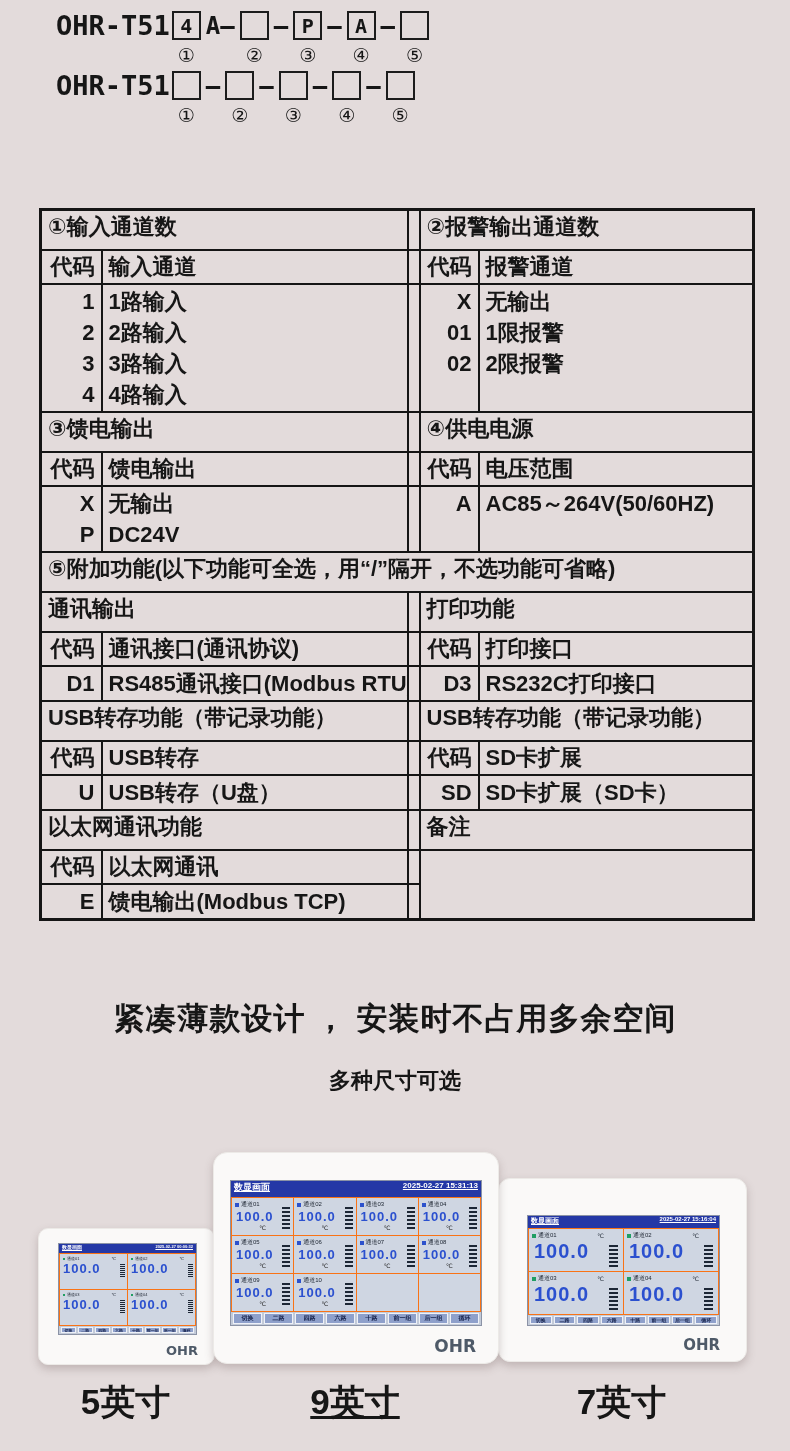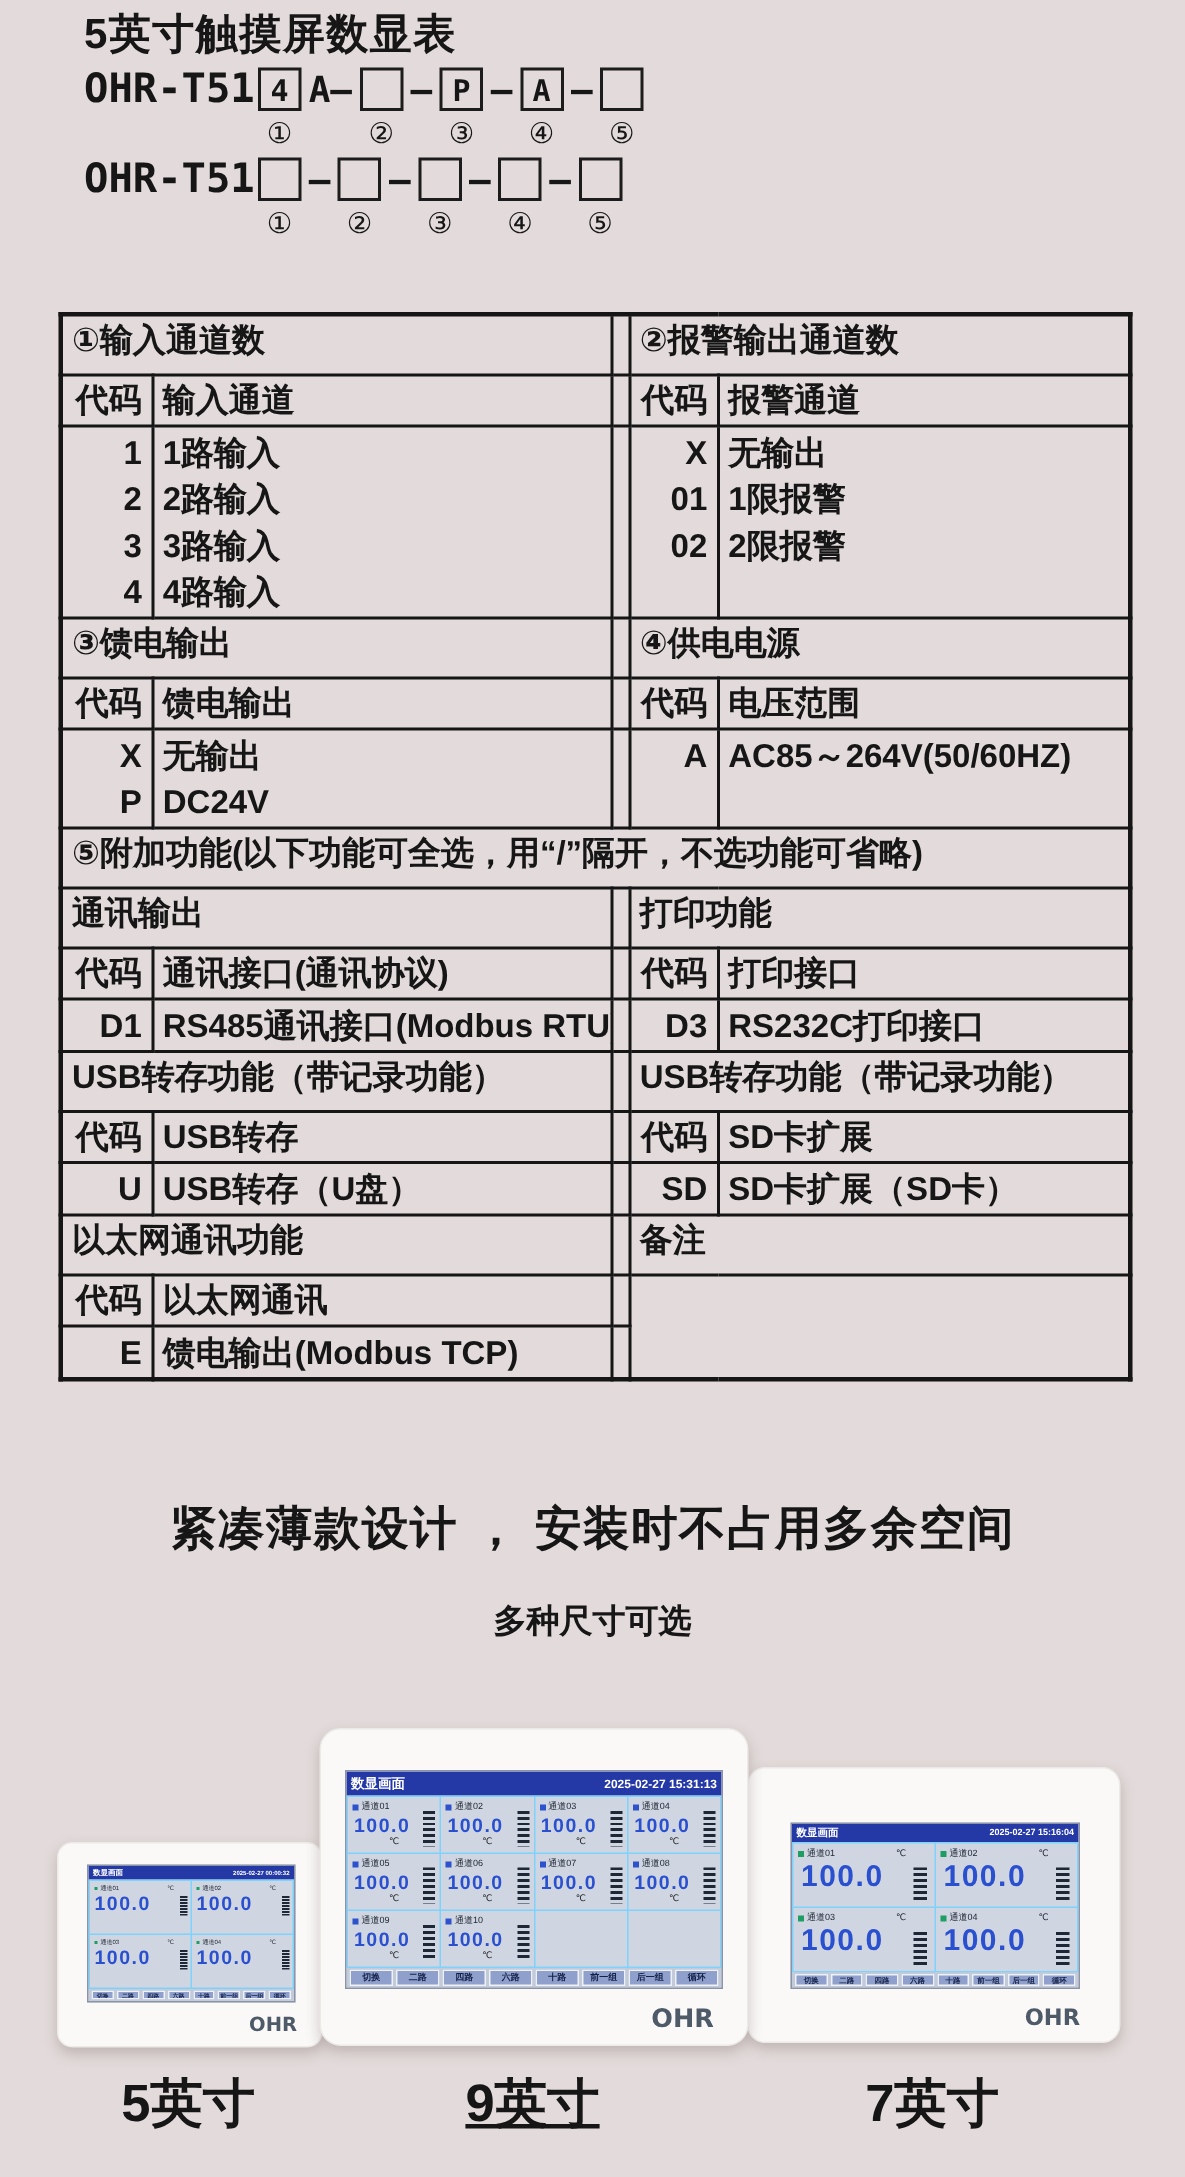--- a/index.html
+++ b/index.html
@@ -43,30 +43,30 @@
   .device{position:absolute;background:#faf9f8;border:1px solid #eceae7;
     box-shadow:0 4px 9px rgba(100,80,80,.28);}
   .d9{left:213px;top:1152px;width:284px;height:210px;border-radius:14px;z-index:3;}
   .d7{left:498px;top:1178px;width:247px;height:182px;border-radius:12px;z-index:2;}
   .d5{left:38px;top:1228px;width:175px;height:135px;border-radius:10px;z-index:2;}
   .screen{position:absolute;background:#ccd3e0;border:1px solid #8b93a6;overflow:hidden;}
   .d9 .screen{left:16px;top:27px;width:250px;height:144px;}
   .d7 .screen{left:28px;top:36px;width:191px;height:109px;}
   .d5 .screen{left:19px;top:14px;width:137px;height:90px;}
   .scr-header{position:absolute;left:0;right:0;top:0;background:#2438a6;color:#fff;
-    display:flex;justify-content:space-between;align-items:center;padding:0 3px;
-    box-sizing:border-box;font-weight:bold;}
+    display:flex;justify-content:space-between;padding:0 3px;
+    box-sizing:border-box;font-weight:bold;text-decoration:underline;}
   .d9 .scr-header{height:16px;font-size:9px;}
   .d7 .scr-header{height:12px;font-size:7px;}
   .d5 .scr-header{height:9px;font-size:5px;}
   .ts{font-weight:bold;}
   .d9 .ts{font-size:8px;}
   .d7 .ts{font-size:6px;}
   .d5 .ts{font-size:4px;}
-  .grid{position:absolute;left:0;right:0;display:grid;gap:1px;background:#7dd3fc;
+  .grid{position:absolute;left:0;right:0;display:grid;gap:1px;background:#f97316;
     padding:1px;box-sizing:border-box;}
   .d9 .grid{top:16px;bottom:13px;grid-template-columns:repeat(4,1fr);
     grid-template-rows:repeat(3,1fr);}
   .d7 .grid{top:12px;bottom:10px;grid-template-columns:repeat(2,1fr);
     grid-template-rows:repeat(2,1fr);}
   .d5 .grid{top:9px;bottom:8px;grid-template-columns:repeat(2,1fr);
     grid-template-rows:repeat(2,1fr);}
   .cell{position:relative;background:#cfd6e2;overflow:hidden;}
   .ch-top{display:flex;align-items:center;gap:2px;padding:2px 3px 0;color:#1c2430;}
   .sq{flex:0 0 auto;}
@@ -106,21 +106,20 @@
   .d5 .logo{right:16px;bottom:6px;font-size:13px;}
   .size-label{position:absolute;top:1379px;text-align:center;font-size:35px;font-weight:bold;}
   .lbl5{left:38px;width:175px;}
   .lbl9{left:213px;width:284px;text-decoration:underline;}
   .lbl7{left:498px;width:247px;}
 </style>
 </head>
 <body>
 
 <div class="top">
-  <div class="h-title">5英寸触摸屏数显表</div>
   <div class="model-row">
     <span class="prefix">OHR-T51</span>
     <span class="slot">
       <span class="mbox">4</span>
       <span class="mcircle">①</span>
     </span>
     <span class="msep">A–</span>
     <span class="slot">
       <span class="mbox"></span>
       <span class="mcircle">②</span>

